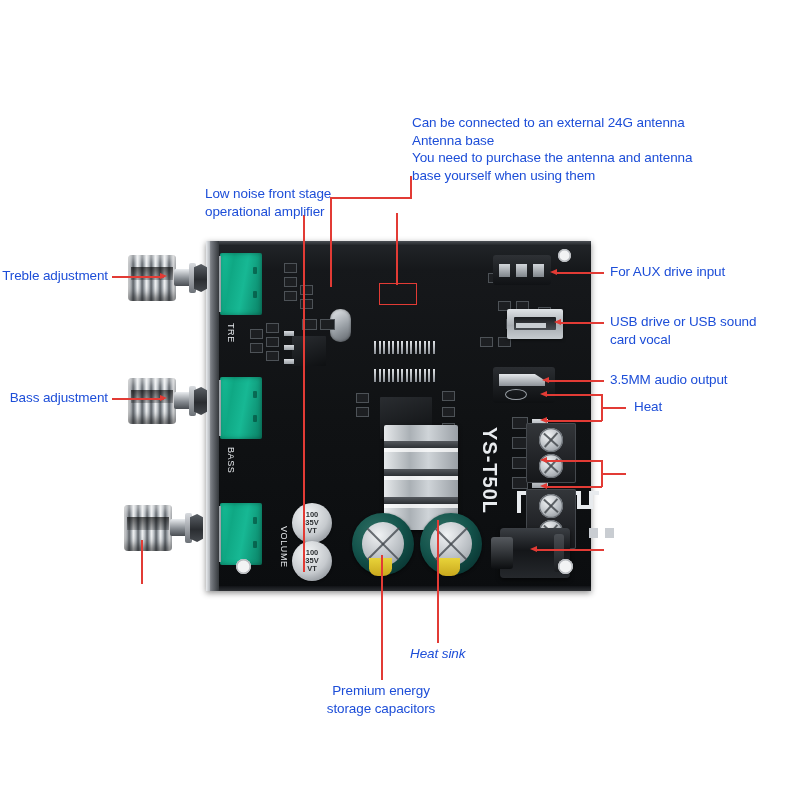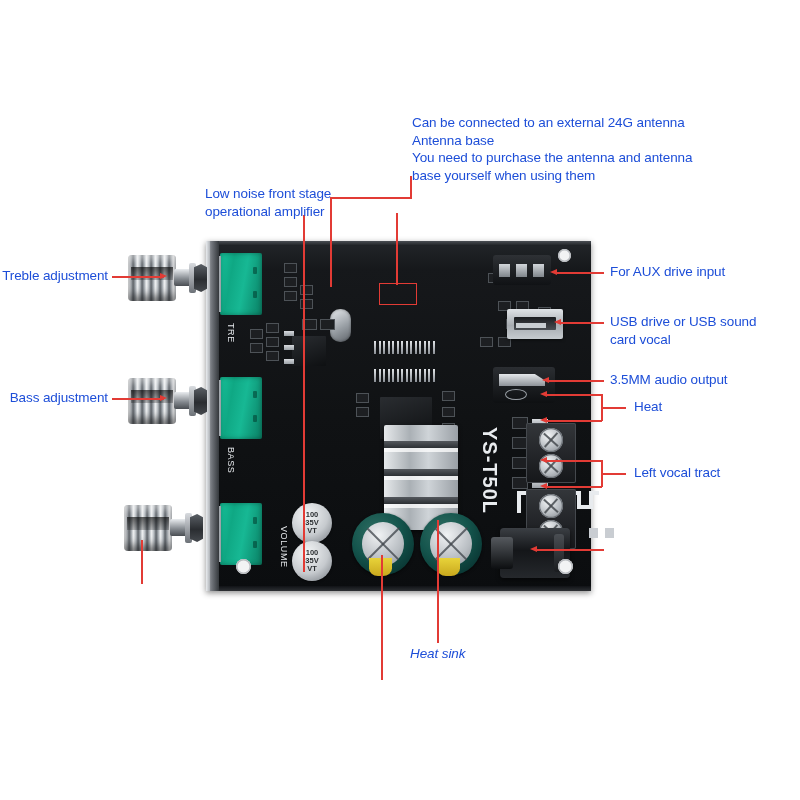--- a/index.html
+++ b/index.html
@@ -502,19 +502,20 @@
 
   <div class="label" style="left:610px;top:263px;width:185px;">For AUX drive input</div>
 
   <div class="label" style="left:610px;top:313px;width:180px;">USB drive or USB sound
 card vocal</div>
 
   <div class="label" style="left:610px;top:371px;width:185px;">3.5MM audio output</div>
 
   <div class="label" style="left:634px;top:398px;width:120px;">Heat</div>
 
-  <div class="label" style="left:634px;top:464px;width:150px;">Left vocal tract</div>
 
 
   <div class="label" style="left:410px;top:645px;width:110px;font-style:italic;">Heat sink</div>
 
+  <div class="label c" style="left:296px;top:682px;width:170px;">Premium energy
+storage capacitors</div>
 
 </div>
 
 </body></html>

